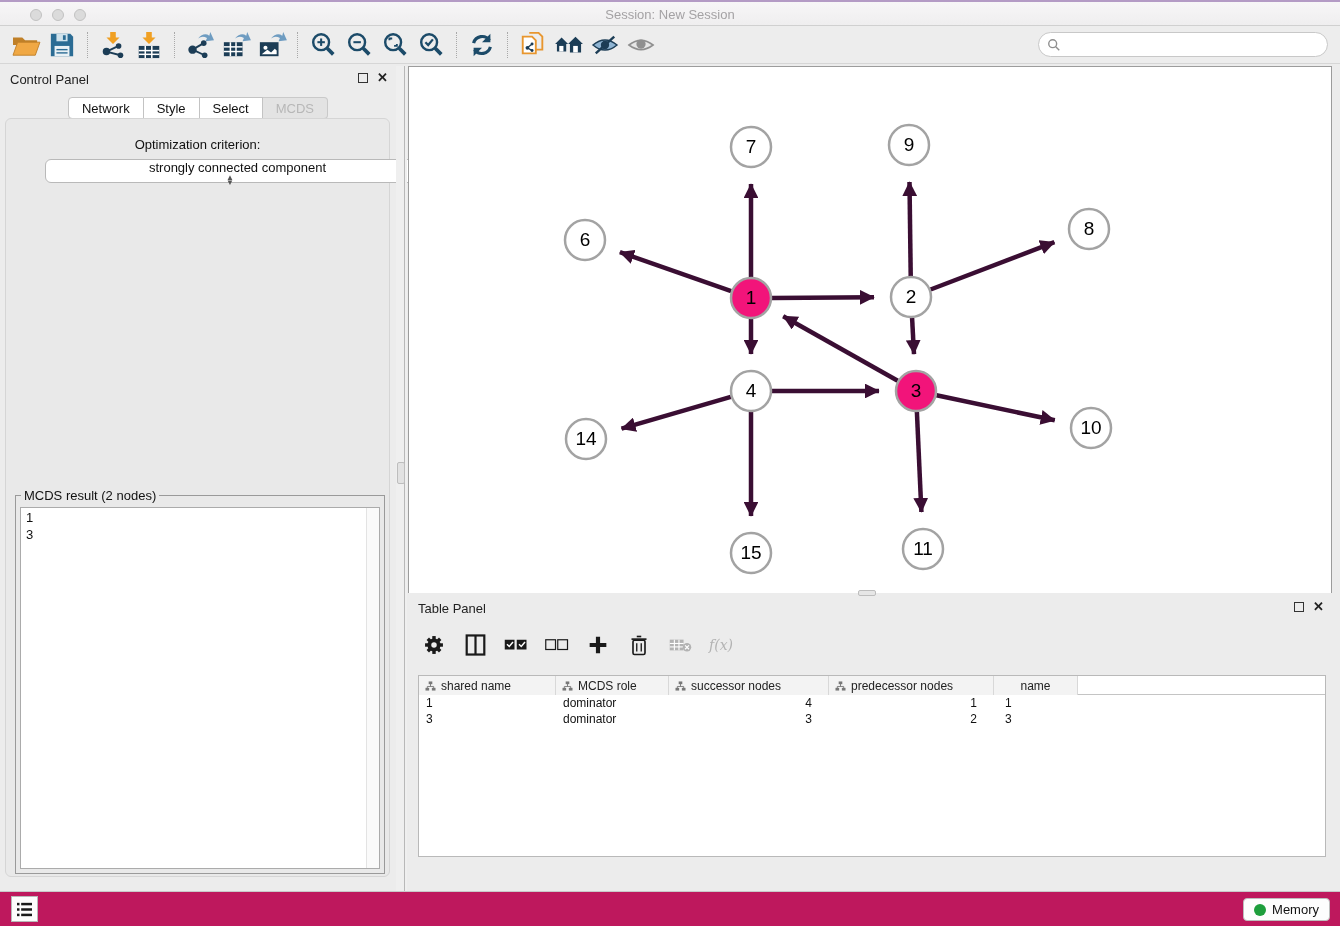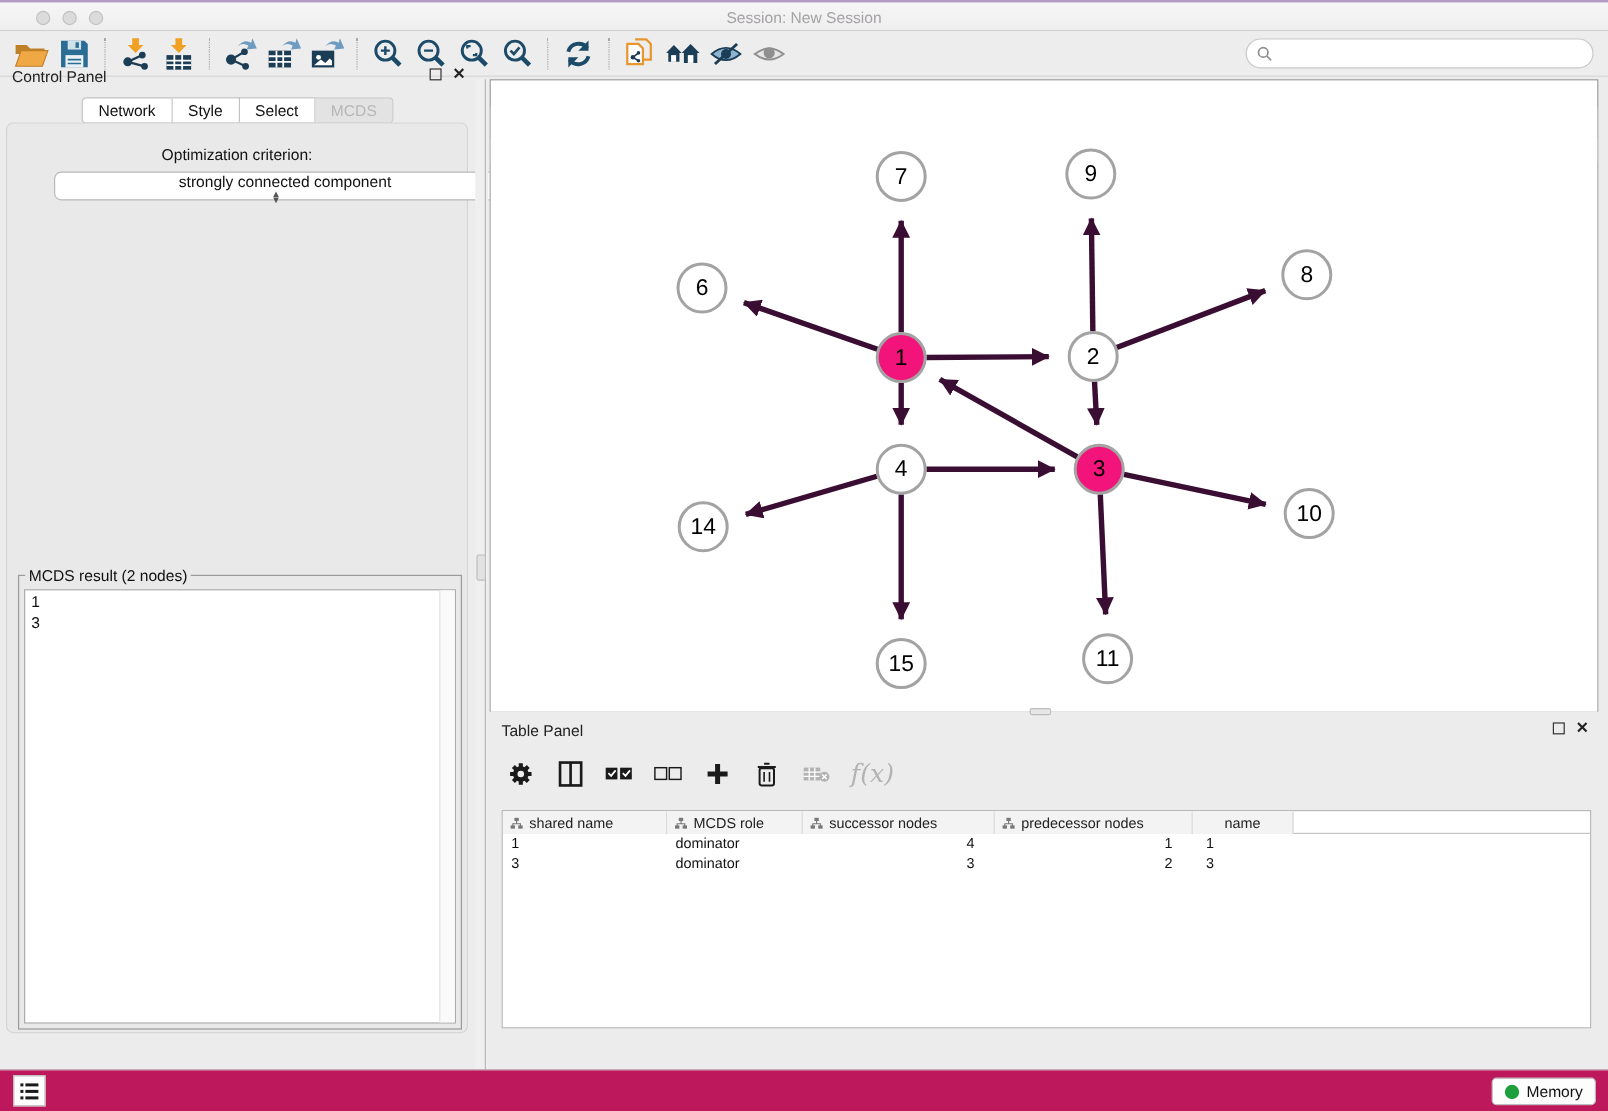--- a/index.html
+++ b/index.html
@@ -17,21 +17,21 @@
   
   .toolbar { position:absolute; top:26px; left:0; width:1340px; height:38px; background:#EDEDED;
     border-bottom:1px solid #D6D6D6; display:flex; align-items:center; padding-left:8px; }
   .tb-btn { width:36px; height:32px; display:flex; align-items:center; justify-content:center; }
   .tb-sep { height:26px; border-left:1px dotted #A9A9A9; margin:0 7px; }
   .searchbox { margin-left:auto; margin-right:12px; width:290px; height:25px; background:#fff;
     border:1px solid #C8C8C8; border-radius:13px; display:flex; align-items:center; padding-left:8px; }
   .searchbox input { border:none; outline:none; flex:1; height:20px; font-size:13px; background:transparent; }
 
   
-  .control-panel { position:absolute; left:0; top:50px; width:396px; height:825px; }
+  .control-panel { position:absolute; left:0; top:66px; width:396px; height:825px; }
   .panel-head { position:relative; height:30px; }
   .panel-head .ptitle { position:absolute; left:10px; top:6px; font-size:13px; color:#222; }
   .wbtns { position:absolute; right:8px; top:7px; display:flex; gap:9px; align-items:center; }
   .float-btn { width:10px; height:10px; border:1.6px solid #333; display:inline-block; background:transparent; }
   .close-btn { font-size:13px; font-weight:bold; color:#222; line-height:10px; }
   .seg { display:flex; justify-content:center; position:absolute; left:0; right:0; top:31px; }
   .seg-tab { background:#fff; border:1px solid #C3C3C3; border-left:none; padding:0 13px; font-size:13px;
     height:22px; line-height:21px; color:#111; }
   .seg-tab:first-child { border-left:1px solid #C3C3C3; border-radius:4px 0 0 4px; }
   .seg-tab:last-child { border-radius:0 4px 4px 0; }
@@ -76,21 +76,21 @@
   .net-title { text-align:left; font-size:11px; line-height:21px; color:#111;margin-top:48px; }
   .net-canvas { position:absolute; left:0; top:22px; width:922px; height:504px; background:#fff; }
   .hgrip { position:absolute; left:449px; bottom:-4px; width:18px; height:6px; background:#E6E6E6;
     border:1px solid #BDBDBD; border-radius:2px; }
 
   
   .table-panel { position:absolute; left:408px; top:595px; width:924px; height:296px; }
   .tp-toolbar { position:absolute; left:8px; top:28px; height:44px; right:8px; display:flex;
     align-items:center; gap:17px; padding-left:6px; }
   .tp-btn { display:flex; align-items:center; justify-content:center; min-width:24px; height:28px; }
-  .fx { font-family:"DejaVu Serif", serif; font-style:italic; font-size:21px; color:#B3B3B3; }
+  .fx { font-family:"DejaVu Serif", serif; font-style:italic; font-size:14px; color:#B3B3B3; }
   .grid-box { position:absolute; left:10px; right:6px; top:80px; height:182px; background:#fff;
     border:1px solid #B9B9B9; overflow:hidden; }
   .grid-head { display:flex; border-bottom:1px solid #C4C4C4; height:19px; }
   .gh-cell { background:#F3F3F3; border-right:1px solid #D8D8D8; display:flex; align-items:center;
     gap:5px; padding:0 6px; font-size:12px; color:#222; height:19px; }
   .gh-cell.center { justify-content:center; }
   .grid-row { display:flex; height:16px; }
   .g-cell { font-size:12px; line-height:16px; color:#111; overflow:hidden; }
   .g-cell.al { padding-left:7px; text-align:left; }
   .g-cell.ar { padding-right:17px; text-align:right; }

